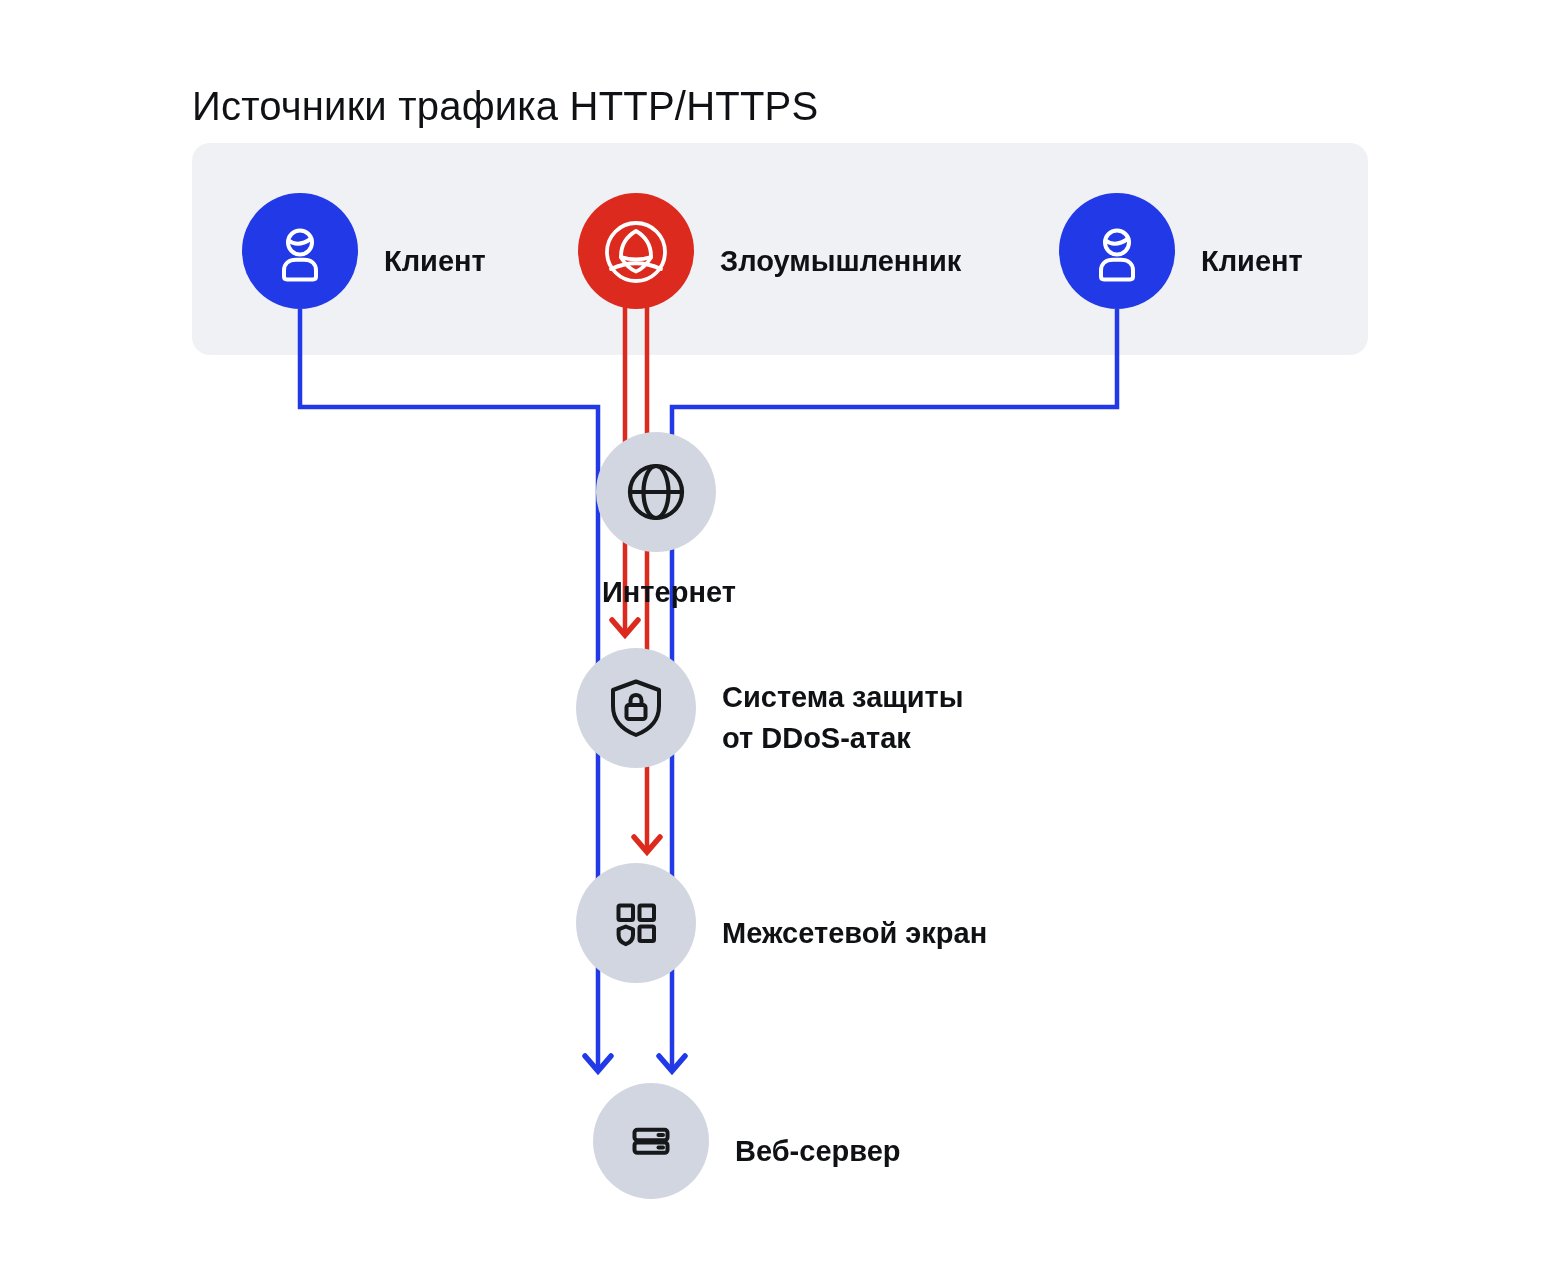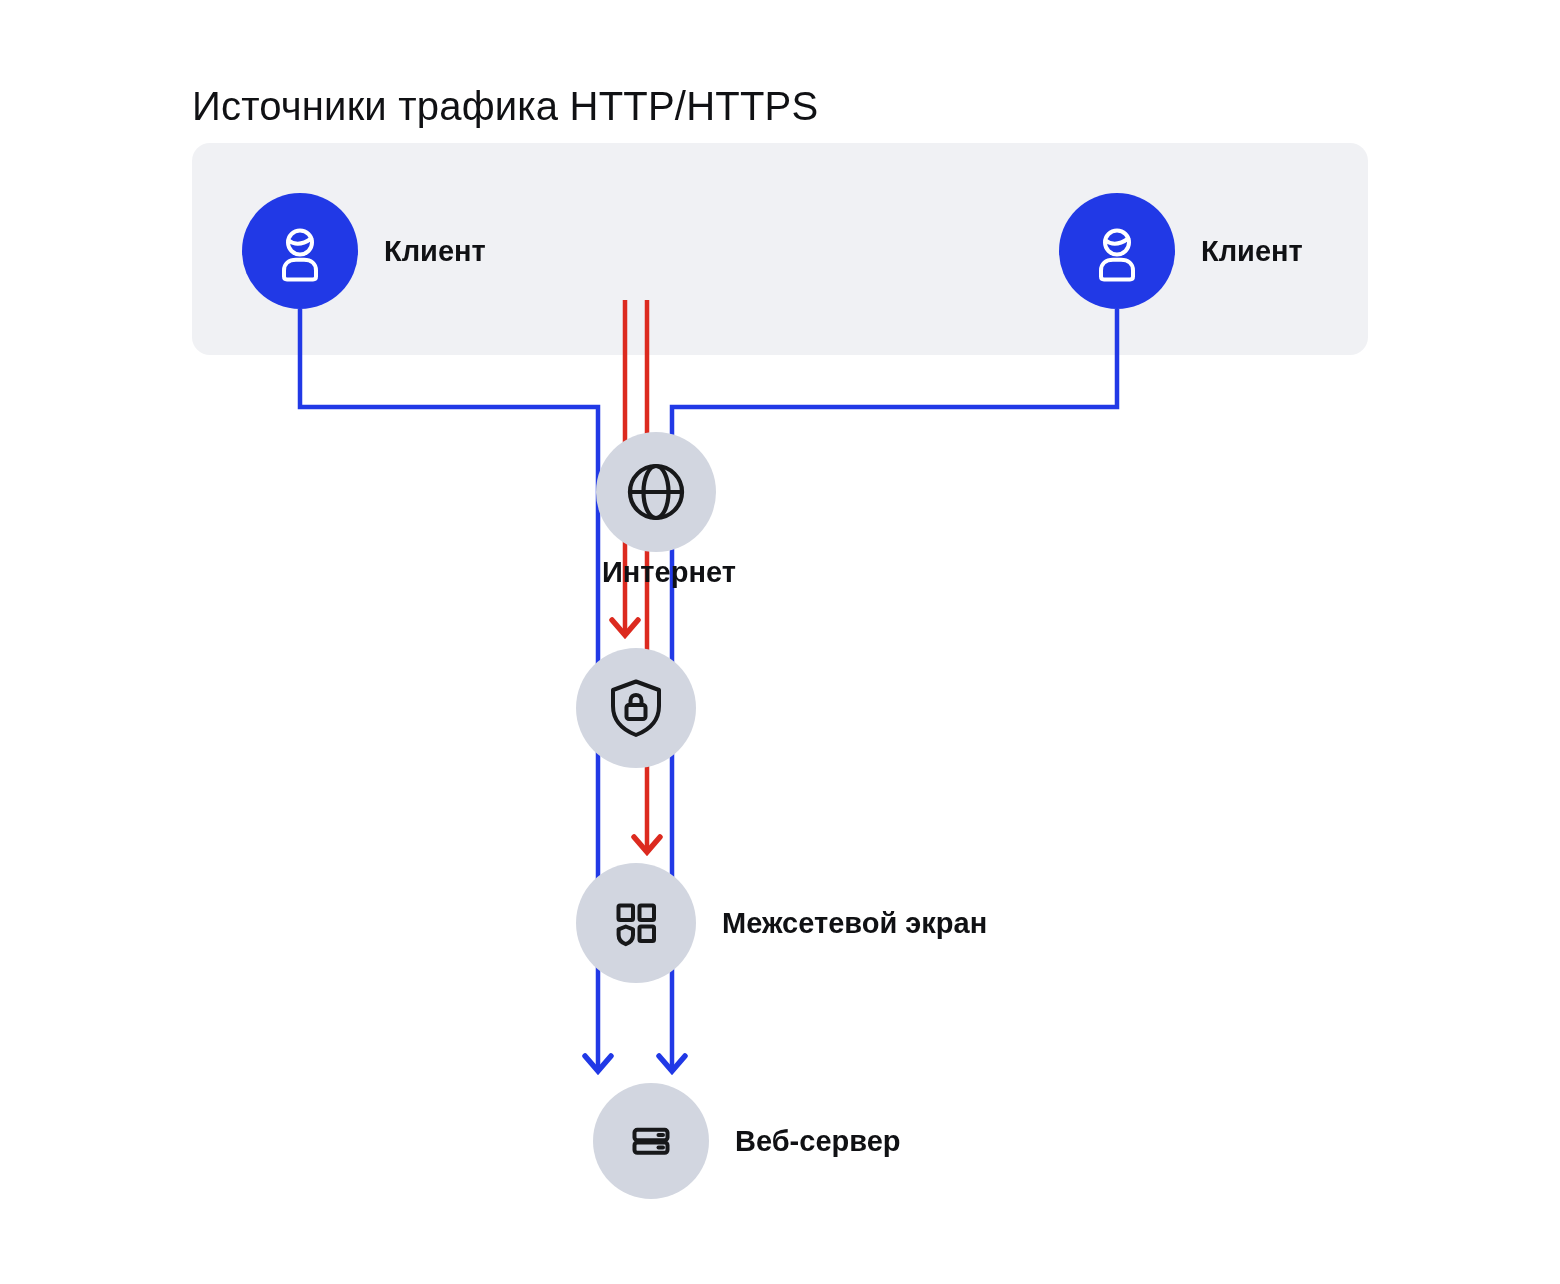--- a/index.html
+++ b/index.html
@@ -46,21 +46,21 @@
   .flow-node .circle{width:120px;height:120px;border-radius:50%;
     background:var(--node-circle-gray);
     display:flex;align-items:center;justify-content:center;flex:0 0 auto;}
   .node-internet{left:576px;top:432px;flex-direction:column;}
   .node-ddos{left:576px;top:648px;}
   .node-waf{left:576px;top:863px;justify-content:center;}
   .node-server{left:593px;top:1083px;}
   .node-server .circle{width:116px;height:116px;}
 
   .node-label{margin-left:26px;font-size:29px;font-weight:600;
-    line-height:41px;color:var(--text);white-space:nowrap;}
+    line-height:41px;color:var(--text);white-space:nowrap;margin-top:20px;}
   .node-label span{display:block;}
 
   .icon-stroke-white{stroke:#FFFFFF;fill:none;stroke-linecap:round;stroke-linejoin:round;}
   .icon-stroke-dark{stroke:var(--icon-dark);fill:none;stroke-linecap:round;stroke-linejoin:round;}
 </style>
 </head>
 <body>
 
 <h1 class="page-title">Источники трафика HTTP/HTTPS</h1>
 
@@ -69,20 +69,31 @@
     <div class="circle circle-blue">
       <svg width="76" height="76" viewBox="0 0 76 76">
         <circle class="icon-stroke-white" cx="38" cy="29.5" r="12" stroke-width="4"></circle>
         <path class="icon-stroke-white" d="M26.8,27.5 Q36,35 49.3,25.5" stroke-width="4"></path>
         <path class="icon-stroke-white" d="M22,63.5 V57.5 C22,50.5 27,46.8 34,46.8 H42 C49,46.8 54,50.5 54,57.5 V63.5 C54,65.2 52.8,66.4 51,66.4 H25 C23.2,66.4 22,65.2 22,63.5 Z" stroke-width="4"></path>
       </svg>
     </div>
     <div class="node-label">Клиент</div>
   </div>
 
+  <div class="source-node src-mid">
+    <div class="circle circle-red">
+      <svg width="76" height="76" viewBox="0 0 76 76">
+        <circle class="icon-stroke-white" cx="38" cy="39" r="29" stroke-width="3.8"></circle>
+        <path class="icon-stroke-white" d="M38,18 Q22.5,27 23,44.5 Q30,55.5 38,58.5 Q46,55.5 53,44.5 Q53.5,27 38,18 Z" stroke-width="3.8"></path>
+        <path class="icon-stroke-white" d="M23,44 Q38,49 53,44" stroke-width="3.8"></path>
+        <path class="icon-stroke-white" d="M13,56 Q38,44.5 63,56" stroke-width="3.8"></path>
+      </svg>
+    </div>
+    <div class="node-label">Злоумышленник</div>
+  </div>
 
   <div class="source-node src-right">
     <div class="circle circle-blue">
       <svg width="76" height="76" viewBox="0 0 76 76">
         <circle class="icon-stroke-white" cx="38" cy="29.5" r="12" stroke-width="4"></circle>
         <path class="icon-stroke-white" d="M26.8,27.5 Q36,35 49.3,25.5" stroke-width="4"></path>
         <path class="icon-stroke-white" d="M22,63.5 V57.5 C22,50.5 27,46.8 34,46.8 H42 C49,46.8 54,50.5 54,57.5 V63.5 C54,65.2 52.8,66.4 51,66.4 H25 C23.2,66.4 22,65.2 22,63.5 Z" stroke-width="4"></path>
       </svg>
     </div>
     <div class="node-label">Клиент</div>
@@ -113,20 +124,22 @@
 
 <div class="flow-node node-ddos">
   <div class="circle">
     <svg width="76" height="76" viewBox="0 0 76 76">
       <path class="icon-stroke-dark" d="M15,20 L38,11.5 L61,20 V36 C61,51 51,60 38,65 C25,60 15,51 15,36 Z" stroke-width="4"></path>
       <rect class="icon-stroke-dark" x="28.5" y="35" width="19" height="14" rx="2.5" stroke-width="4"></rect>
       <path class="icon-stroke-dark" d="M32.5,35 V30.5 C32.5,23 43.5,23 43.5,30.5 V35" stroke-width="4"></path>
     </svg>
   </div>
   <div class="node-label">
+    <span>Система защиты</span>
+    <span>от DDoS-атак</span>
   </div>
 </div>
 
 <div class="flow-node node-waf">
   <div class="circle">
     <svg width="76" height="76" viewBox="0 0 76 76">
       <rect class="icon-stroke-dark" x="20.5" y="20.5" width="14.5" height="14.5" rx="1.5" stroke-width="4"></rect>
       <rect class="icon-stroke-dark" x="41.5" y="20.5" width="14.5" height="14.5" rx="1.5" stroke-width="4"></rect>
       <rect class="icon-stroke-dark" x="41.5" y="41.5" width="14.5" height="14.5" rx="1.5" stroke-width="4"></rect>
       <path class="icon-stroke-dark" d="M27.8,41.5 L35,44.3 V50 C35,54.6 31.8,57.8 27.8,59.2 C23.8,57.8 20.6,54.6 20.6,50 V44.3 Z" stroke-width="4"></path>

